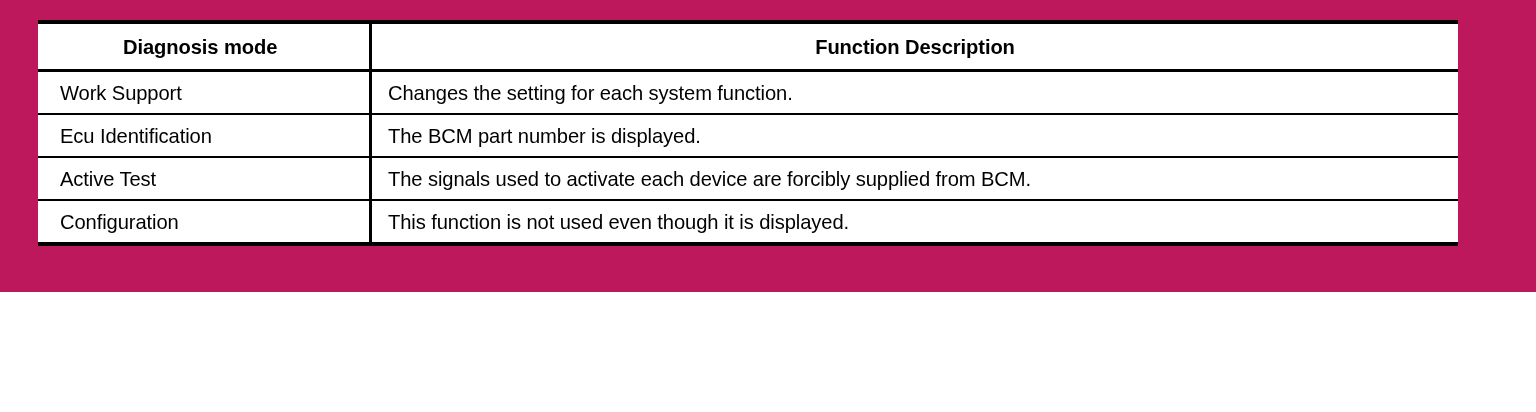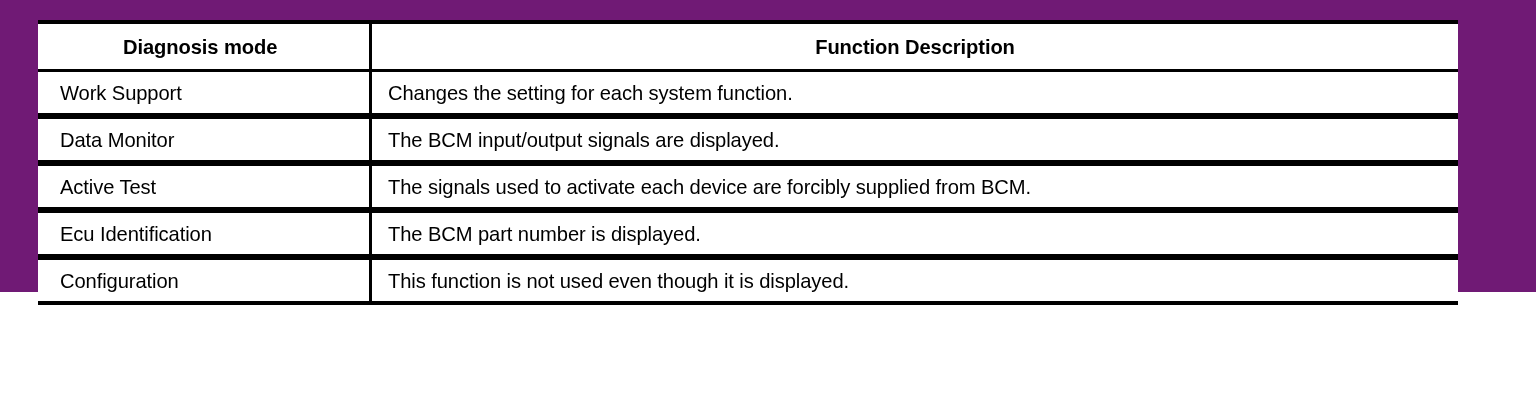--- a/index.html
+++ b/index.html
@@ -12,21 +12,21 @@
     height: 412px;
     font-family: "Liberation Sans", "DejaVu Sans", sans-serif;
     color: #000000;
     overflow: hidden;
   }
 
   #page {
     position: relative;
     width: 1536px;
     height: 292px;
-    background: #701a75;
+    background: #be185d;
   }
 
   
   .diag-table {
     position: absolute;
     left: 38px;
     top: 20px;
     width: 1420px;
     border-collapse: collapse;
     table-layout: fixed;
@@ -36,21 +36,21 @@
   .diag-table col.col-mode  { width: 332px; }
   .diag-table col.col-desc  { width: 1088px; }
 
   
   .diag-table thead tr th {
     border-top: 4px solid #000000;
     border-bottom: 3px solid #000000;
   }
 
   .diag-table tbody tr td {
-    border-bottom: 6px solid #000000;
+    border-bottom: 2px solid #000000;
   }
   .diag-table tbody tr:last-child td {
     border-bottom: 4px solid #000000;
   }
 
   
   .diag-table th.c-mode,
   .diag-table td.c-mode {
     border-right: 3px solid #000000;
   }
@@ -140,44 +140,36 @@
         <td class="c-mode">
           <span class="cell-inner"><span class="sq">Work Support</span></span>
         </td>
         <td class="c-desc">
           <span class="cell-inner"><span class="sq desc-line">Changes the setting for each system function.</span></span>
         </td>
       </tr>
 
 
 
+
       <tr class="row-single">
         <td class="c-mode">
-          <span class="cell-inner"><span class="sq">Data Monitor</span></span>
+          <span class="cell-inner"><span class="sq">Ecu Identification</span></span>
         </td>
         <td class="c-desc">
-          <span class="cell-inner"><span class="sq desc-line">The BCM input/output signals are displayed.</span></span>
+          <span class="cell-inner"><span class="sq desc-line">The BCM part number is displayed.</span></span>
         </td>
       </tr>
 
       <tr class="row-single">
         <td class="c-mode">
           <span class="cell-inner"><span class="sq">Active Test</span></span>
         </td>
         <td class="c-desc">
           <span class="cell-inner"><span class="sq desc-line">The signals used to activate each device are forcibly supplied from BCM.</span></span>
-        </td>
-      </tr>
-
-      <tr class="row-single">
-        <td class="c-mode">
-          <span class="cell-inner"><span class="sq">Ecu Identification</span></span>
-        </td>
-        <td class="c-desc">
-          <span class="cell-inner"><span class="sq desc-line">The BCM part number is displayed.</span></span>
         </td>
       </tr>
 
       <tr class="row-single">
         <td class="c-mode">
           <span class="cell-inner"><span class="sq">Configuration</span></span>
         </td>
         <td class="c-desc">
           <span class="cell-inner"><span class="sq desc-line">This function is not used even though it is displayed.</span></span>
         </td>

